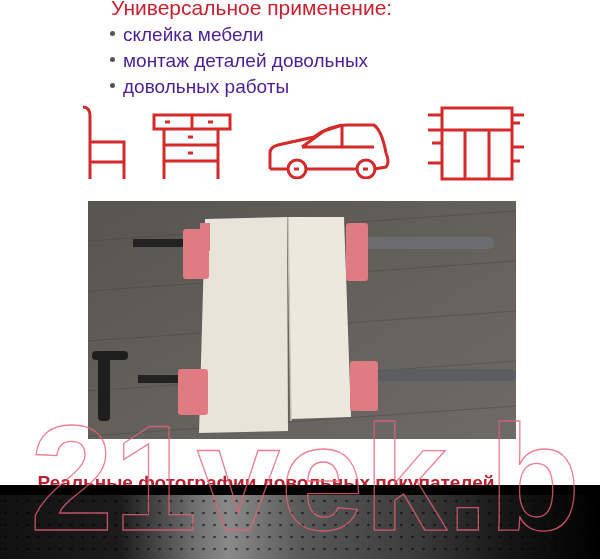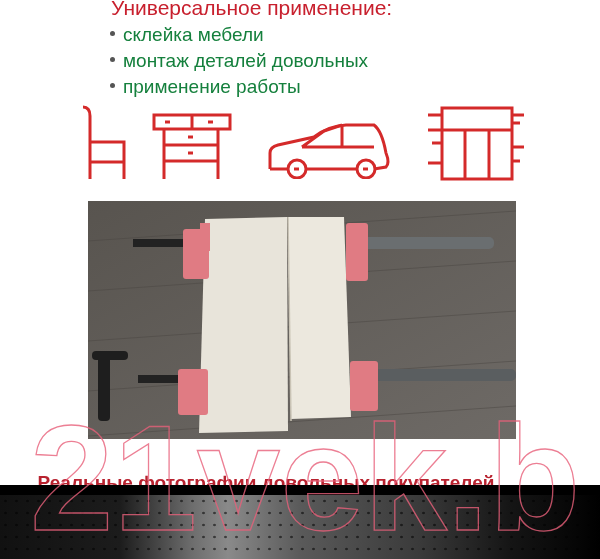--- a/index.html
+++ b/index.html
@@ -1,38 +1,38 @@
 <!DOCTYPE html>
 <html><head>
 <meta charset="utf-8">
 <style>
   html,body{margin:0;padding:0;}
   body{width:600px;height:559px;position:relative;overflow:hidden;background:#fff;font-family:"Liberation Sans",sans-serif;}
   .heading{position:absolute;left:111px;top:-4px;font-size:21px;color:#c8202e;white-space:nowrap;}
   .bullets{position:absolute;left:108px;top:22px;margin:0;padding:0;list-style:none;}
-  .bullets li{font-size:19px;color:#15803d;line-height:26px;white-space:nowrap;}
+  .bullets li{font-size:19px;color:#4c1d95;line-height:26px;white-space:nowrap;}
   .bullets li .dot{display:inline-block;width:5px;height:5px;background:#555;border-radius:50%;margin:0 8px 4px 2px;vertical-align:middle;}
   .icon{position:absolute;}
   .photo{position:absolute;left:88px;top:201px;width:428px;height:238px;overflow:hidden;background:#6b6763;}
   .caption{position:absolute;left:0;width:532px;top:472px;text-align:center;font-size:19px;color:#b8222f;white-space:nowrap;font-weight:bold;}
   .banner{position:absolute;left:0;top:485px;width:600px;height:74px;
     background:linear-gradient(90deg,#111 0%,#1c1c1c 20%,#6d6d6d 32%,#8a8a8a 38%,#5a5a5a 50%,#3a3a3a 70%,#151515 85%,#000 100%);}
   .banner .topline{position:absolute;left:0;top:0;width:600px;height:10px;background:#000;}
   .banner .dots{position:absolute;left:0;top:10px;width:600px;height:64px;
     background-image:radial-gradient(circle,rgba(0,0,0,.55) 1px,transparent 1.6px);background-size:11px 12px;}
   .watermark{position:absolute;left:20px;top:410px;pointer-events:none;}
 </style>
 </head>
 <body>
 
 <div class="heading">Универсальное применение:</div>
 <ul class="bullets">
   <li><span class="dot"></span><span>склейка мебели</span></li>
   <li><span class="dot"></span><span>монтаж деталей довольных</span></li>
-  <li><span class="dot"></span><span>применение работы</span></li>
+  <li><span class="dot"></span><span>довольных работы</span></li>
 </ul>
 
 <svg class="icon" style="left:80px;top:104px" width="50" height="78" viewBox="0 0 50 78" fill="none" stroke="#d42a2a" stroke-width="3">
   <path d="M3 3 Q10 3 10 12 V75 M10 38 H44 V75 M10 58 H44"></path>
 </svg>
 <svg class="icon" style="left:152px;top:113px" width="82" height="68" viewBox="0 0 82 68" fill="none" stroke="#d42a2a" stroke-width="3">
   <rect x="2" y="2" width="76" height="14"></rect>
     <line x1="40" y1="2" x2="40" y2="16"></line>
   <line x1="13" y1="9" x2="18" y2="9"></line>
     <line x1="56" y1="9" x2="61" y2="9"></line>

